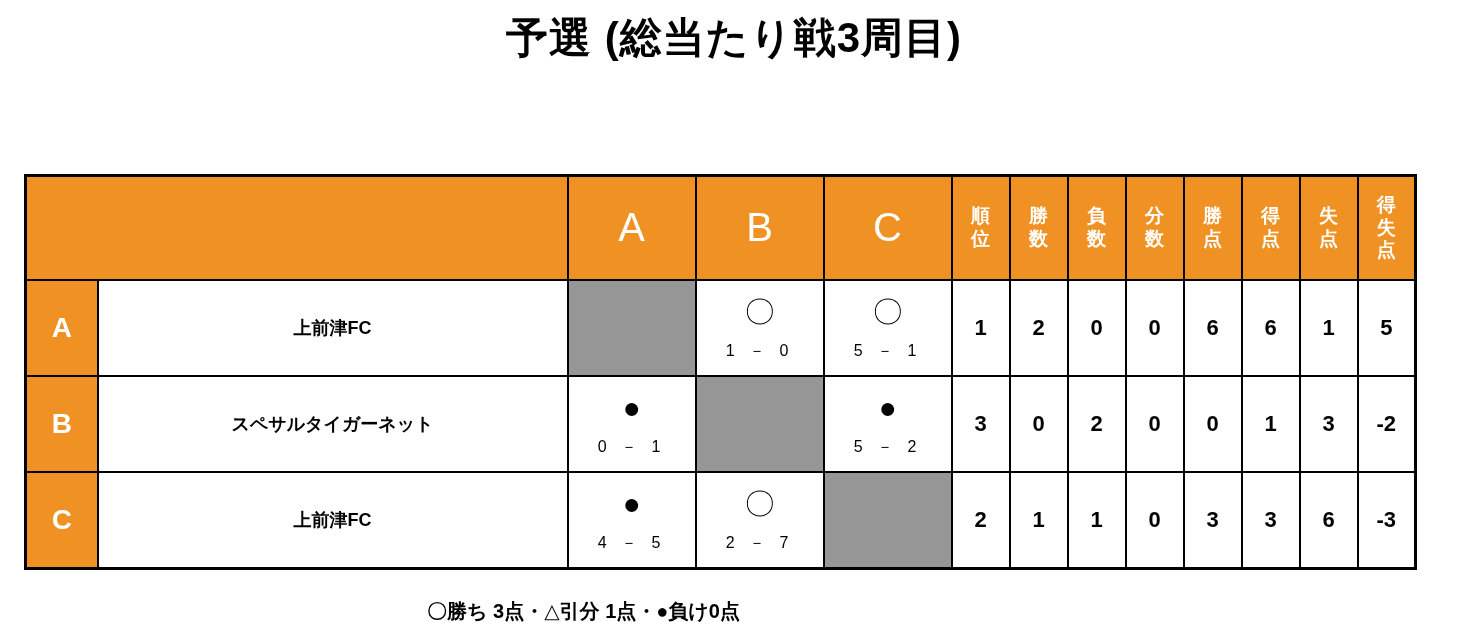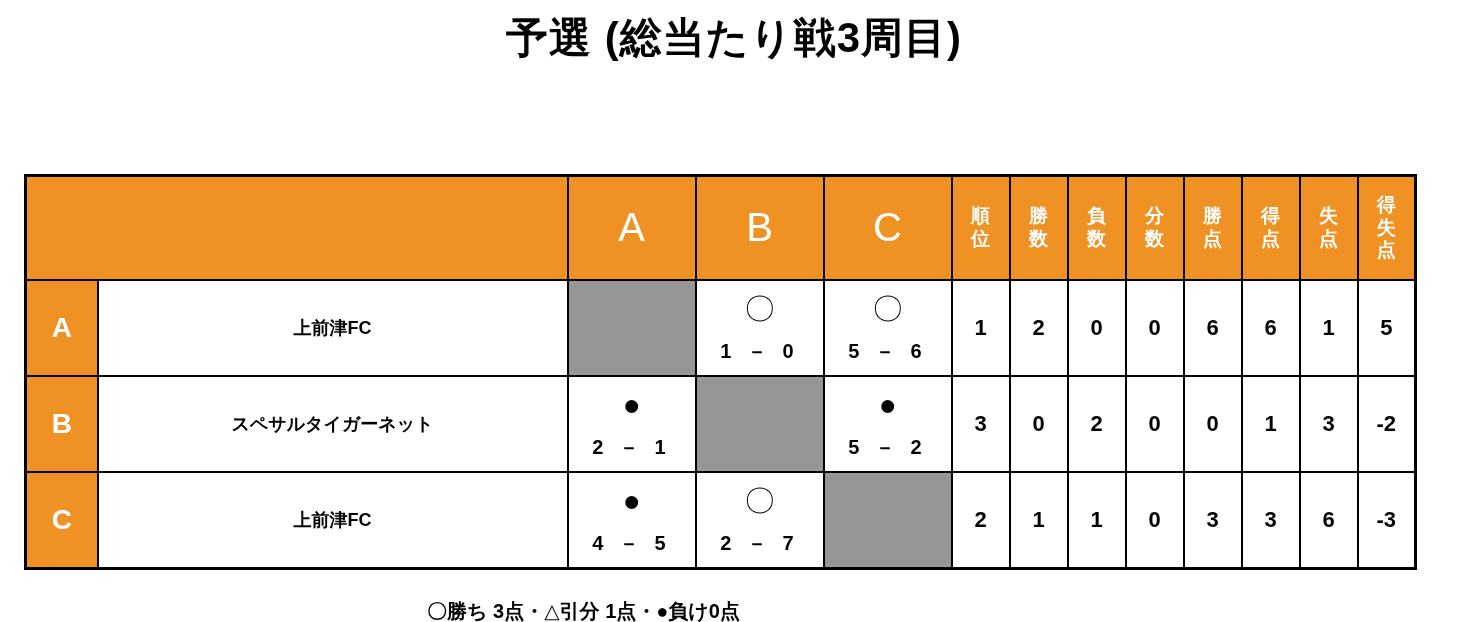--- a/index.html
+++ b/index.html
@@ -110,22 +110,22 @@
     line-height: 1;
     height: 44px;
     padding-top: 8px;
     font-weight: normal;
   }
   .result-mark.loss {
     font-size: 30px;
   }
   .result-score {
     display: block;
-    font-size: 20px;
-    font-weight: bold;
+    font-size: 16px;
+    font-weight: normal;
     letter-spacing: 5px;
     padding-bottom: 4px;
   }
   td.stat-cell {
     font-size: 22px;
     font-weight: bold;
   }
   .footnote {
     position: absolute;
     left: 0;
@@ -207,38 +207,38 @@
         <tr class="team-row">
           <td class="code-cell">A</td>
           <td class="team-cell">上前津FC</td>
           <td class="self-cell"></td>
           <td class="result-cell">
             <span class="result-mark">〇</span>
             <span class="result-score">1 － 0</span>
           </td>
           <td class="result-cell">
             <span class="result-mark">〇</span>
-            <span class="result-score">5 － 6</span>
+            <span class="result-score">5 － 1</span>
           </td>
           <td class="stat-cell">1</td>
           <td class="stat-cell">2</td>
           <td class="stat-cell">0</td>
           <td class="stat-cell">0</td>
           <td class="stat-cell">6</td>
           <td class="stat-cell">6</td>
           <td class="stat-cell">1</td>
           <td class="stat-cell">5</td>
         </tr>
 
         <tr class="team-row">
           <td class="code-cell">B</td>
           <td class="team-cell">スペサルタイガーネット</td>
           <td class="result-cell">
             <span class="result-mark loss">●</span>
-            <span class="result-score">2 － 1</span>
+            <span class="result-score">0 － 1</span>
           </td>
           <td class="self-cell"></td>
           <td class="result-cell">
             <span class="result-mark loss">●</span>
             <span class="result-score">5 － 2</span>
           </td>
           <td class="stat-cell">3</td>
           <td class="stat-cell">0</td>
           <td class="stat-cell">2</td>
           <td class="stat-cell">0</td>

